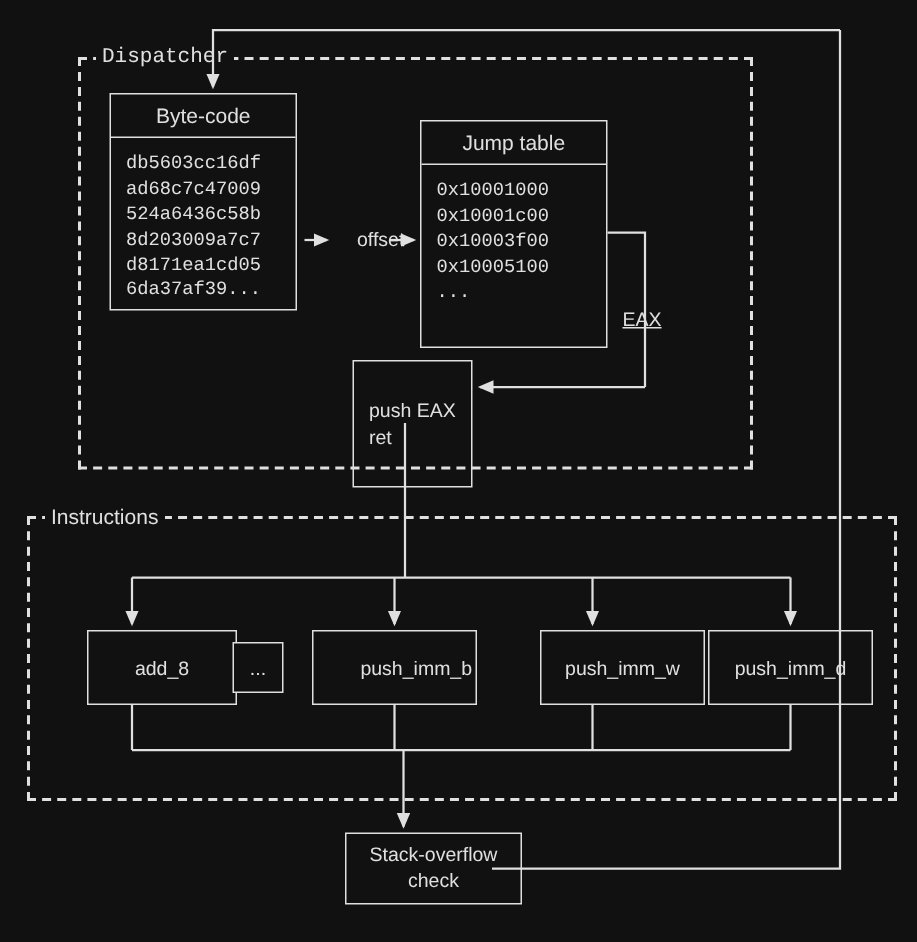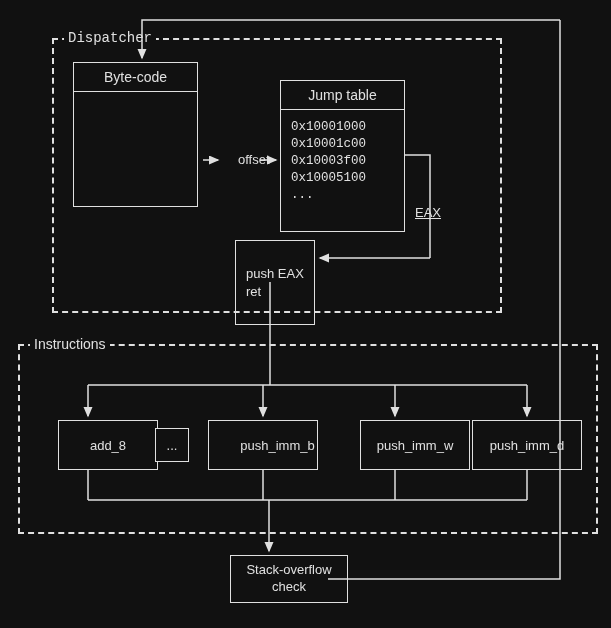--- a/index.html
+++ b/index.html
@@ -81,20 +81,26 @@
 </style>
 </head>
 <body>
 
 <div class="dashed-region" style="left:52px; top:38px; width:450px; height:275px;font-family:Liberation Mono, monospace;">
   <span class="region-label">Dispatcher</span>
 </div>
 
 <div class="box" style="left:73px; top:62px; width:125px; height:145px;">
   <div class="box-header">Byte-code</div>
+  <div class="box-body">db5603cc16df
+ad68c7c47009
+524a6436c58b
+8d203009a7c7
+d8171ea1cd05
+6da37af39...</div>
 </div>
 
 <div class="box" style="left:280px; top:62px; width:125px; height:152px;margin-top:18px;">
   <div class="box-header">Jump table</div>
   <div class="box-body">0x10001000
 0x10001c00
 0x10003f00
 0x10005100
 ...</div>
 </div>

